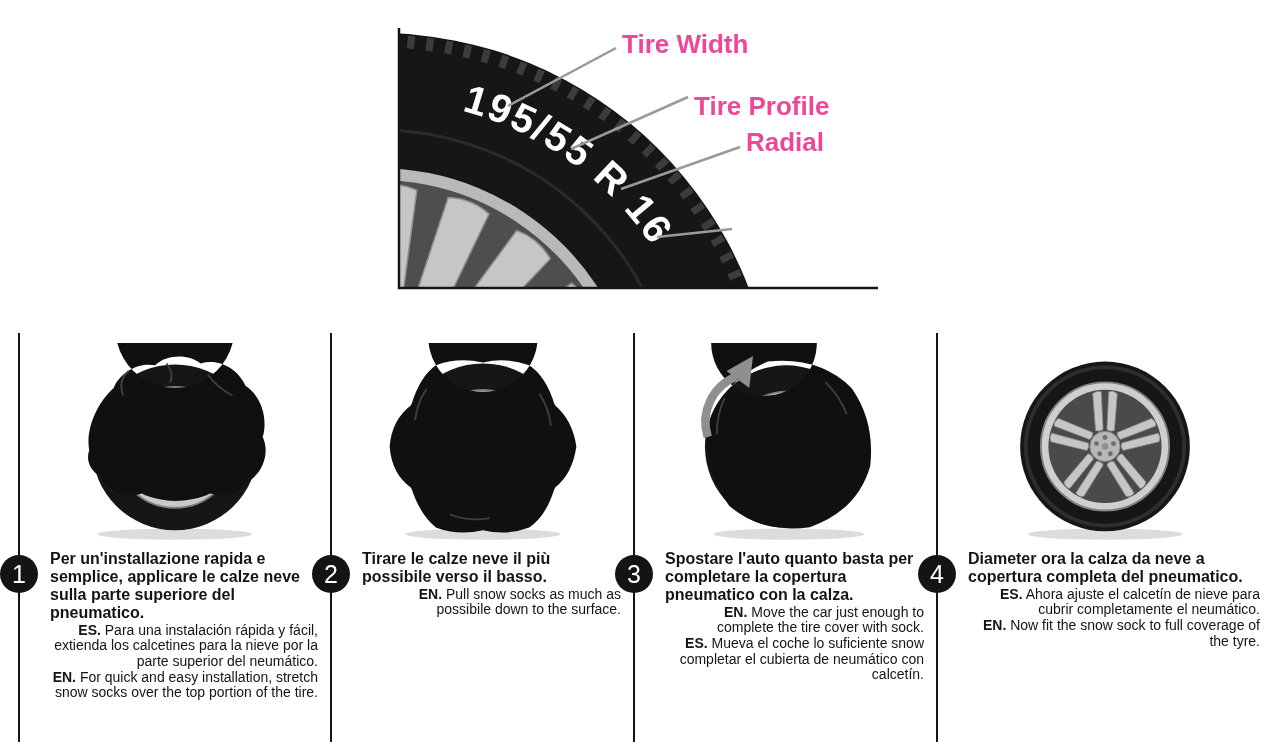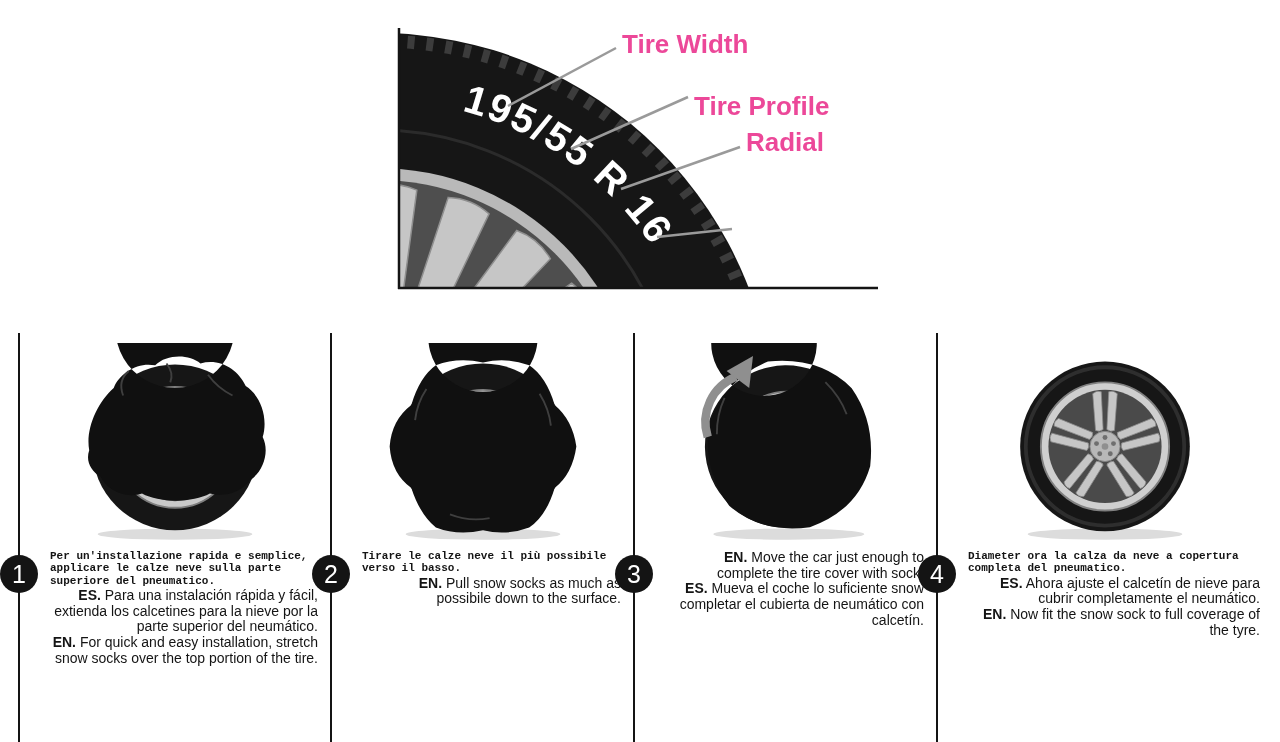--- a/index.html
+++ b/index.html
@@ -64,23 +64,22 @@
 
   .step-text {
     position: absolute;
     left: 30px; right: 12px;
     top: 217px;
     font-size: 14px;
     line-height: 1.12;
   }
   .step-title {
     font-weight: bold;
-    font-size: 11px;
+    font-size: 16px;
     margin: 0 0 1px 0;
-    font-family: Liberation Mono, monospace;
   }
   .lang-line { margin: 0; text-align: right; }
   .lang-label { font-weight: bold; }
 </style>
 </head>
 <body>
 
 <div class="top-section">
   <svg class="top-svg" width="1280" height="333" viewBox="0 0 1280 333">
     <defs>
@@ -279,20 +278,21 @@
           <path d="M 160 48 Q 172 66 175 86" stroke="#3f3f3f" stroke-width="2" fill="none"></path>
         </g>
         <path d="M 22 96 A 52 52 0 0 1 52 32" stroke="#8f8f8f" stroke-width="9" fill="none"></path>
         <polygon points="70,10 42,26 66,44" fill="#8f8f8f"></polygon>
       </svg>
     </div>
     <div class="step-badge">
         <span>3</span>
       </div>
     <div class="step-text">
+      <p class="step-title">Spostare l'auto quanto basta per completare la copertura pneumatico con la calza.</p>
       <p class="lang-line"><span class="lang-label">EN.</span> <span>Move the car just enough to complete the tire cover with sock.</span></p>
       <p class="lang-line"><span class="lang-label">ES.</span> <span>Mueva el coche lo suficiente snow completar el cubierta de neumático con calcetín.</span></p>
     </div>
   </div>
 
   <div class="step-panel p4">
     <div class="wheel-box">
       <svg width="198" height="205" viewBox="0 0 210 210">
         <ellipse cx="105" cy="199" rx="82" ry="6" fill="#dcdcdc"></ellipse>
         <circle cx="105" cy="106" r="90" fill="#161616"></circle>

